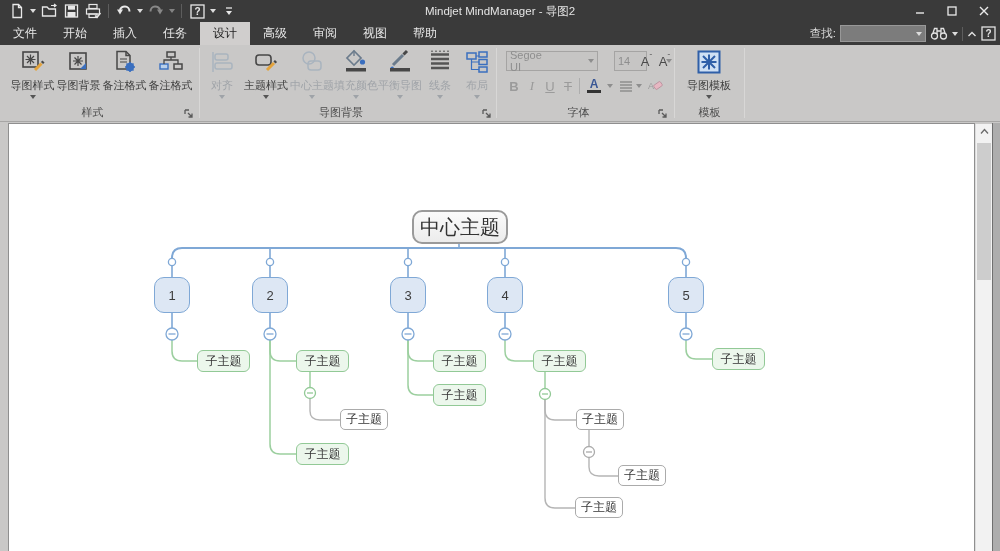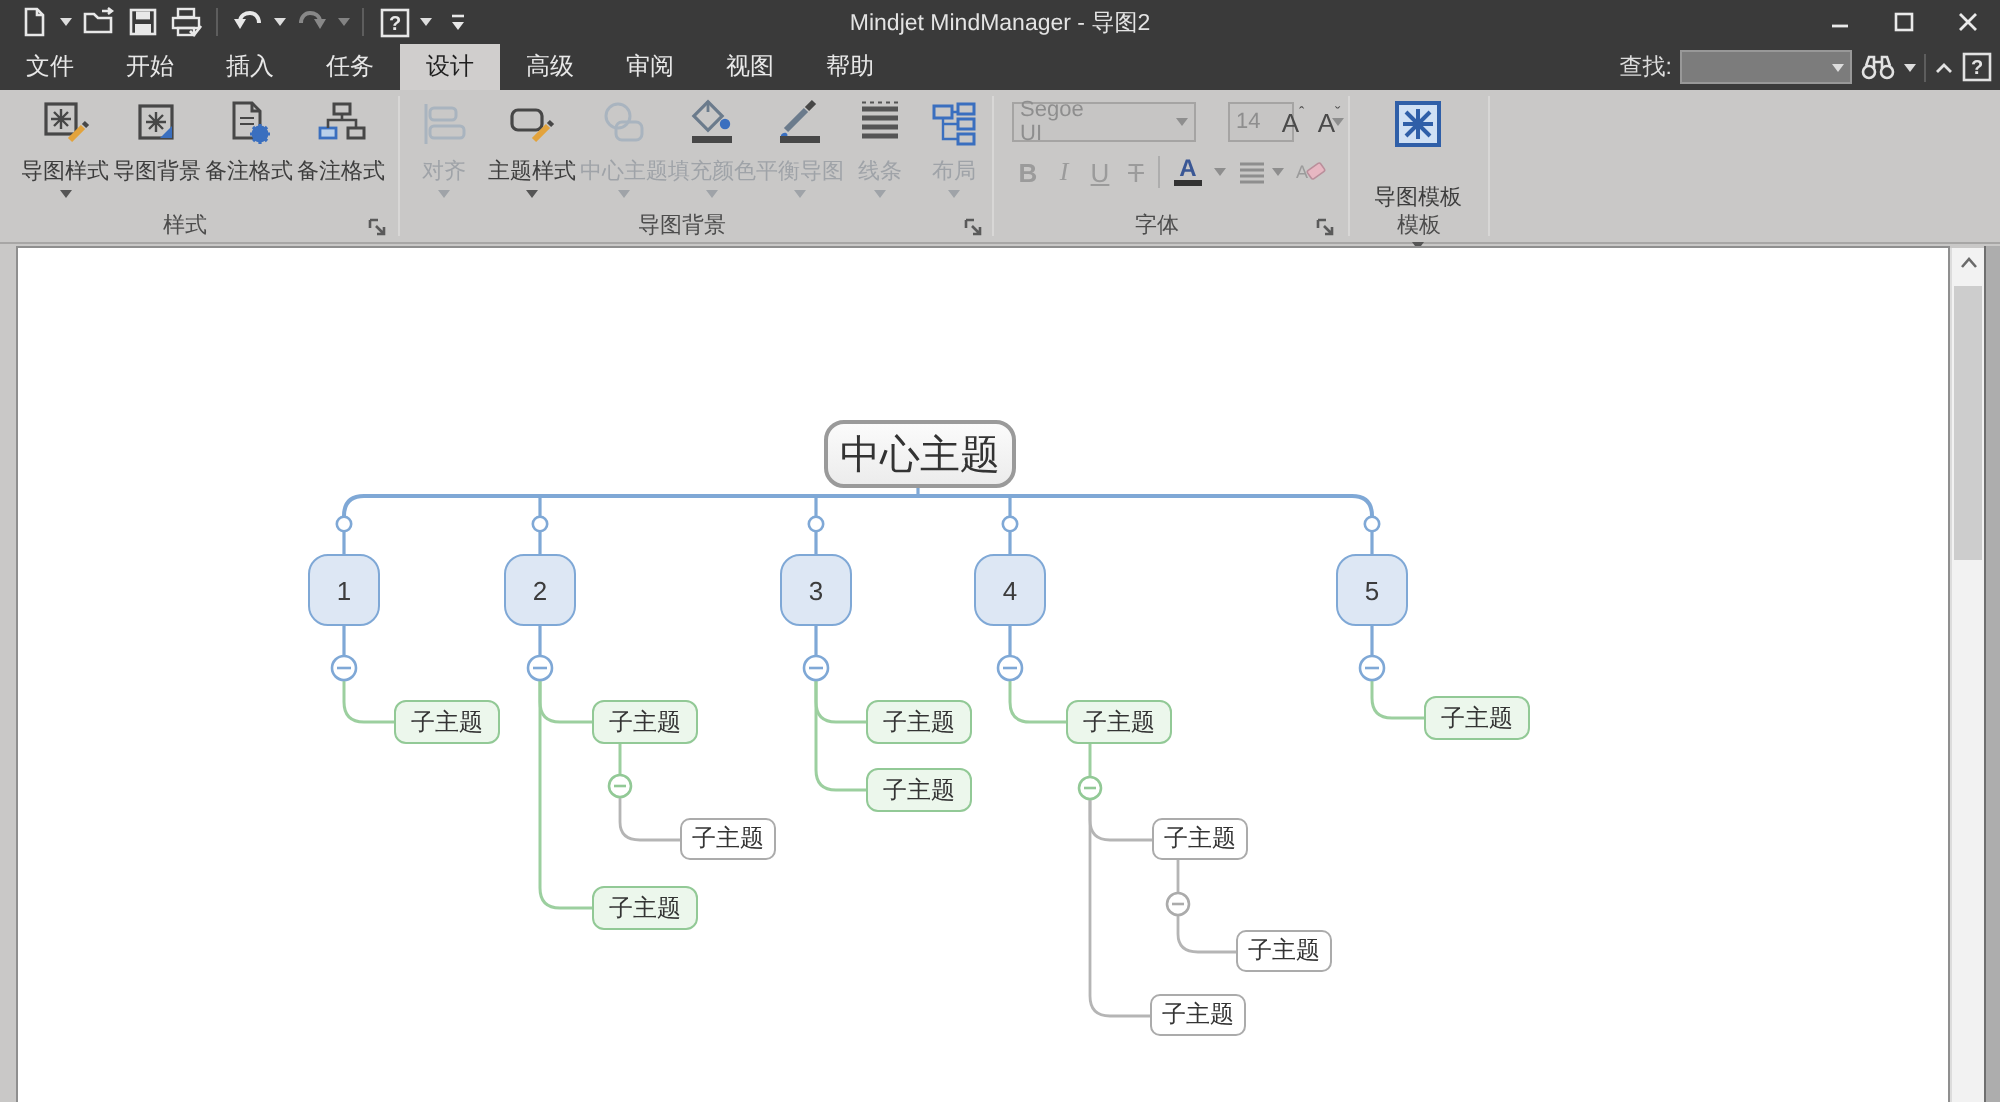--- a/index.html
+++ b/index.html
@@ -358,21 +358,21 @@
     </div>
     <svg class="launcher" style="left:161px;" width="10" height="10" viewBox="0 0 10 10">
         <path d="M1 1 H5 M1 1 V5" stroke="#5a5a5a" stroke-width="1.3" fill="none"></path>
         <path d="M4 4 L8 8 M8 4.5 V8 H4.5" stroke="#5a5a5a" stroke-width="1.3" fill="none"></path>
       </svg>
     <div class="glabel">字体</div>
   </div>
   <div class="gsep" style="left:674px;"></div>
 
   <div class="rgroup" style="left:675px;width:69px;">
-    <div class="bigbtn" style="left:11px;width:46px;gap:13px;">
+    <div class="bigbtn" style="left:11px;width:46px;">
       <svg class="icon26" width="26" height="26" viewBox="0 0 26 26">
           <rect x="2.5" y="2.5" width="21" height="21" fill="#cfe0f4" stroke="#2f5fa8" stroke-width="2"></rect>
           <path d="M7 7 L19 19 M19 7 L7 19 M13 5.5 V20.5 M5.5 13 H20.5" stroke="#2f5fa8" stroke-width="2"></path>
         </svg>
       <span class="blabel">导图模板</span>
       <span class="dd bcaret"></span>
     </div>
     <div class="glabel" style="right:0">模板</div>
   </div>
   <div class="gsep" style="left:744px;"></div>

